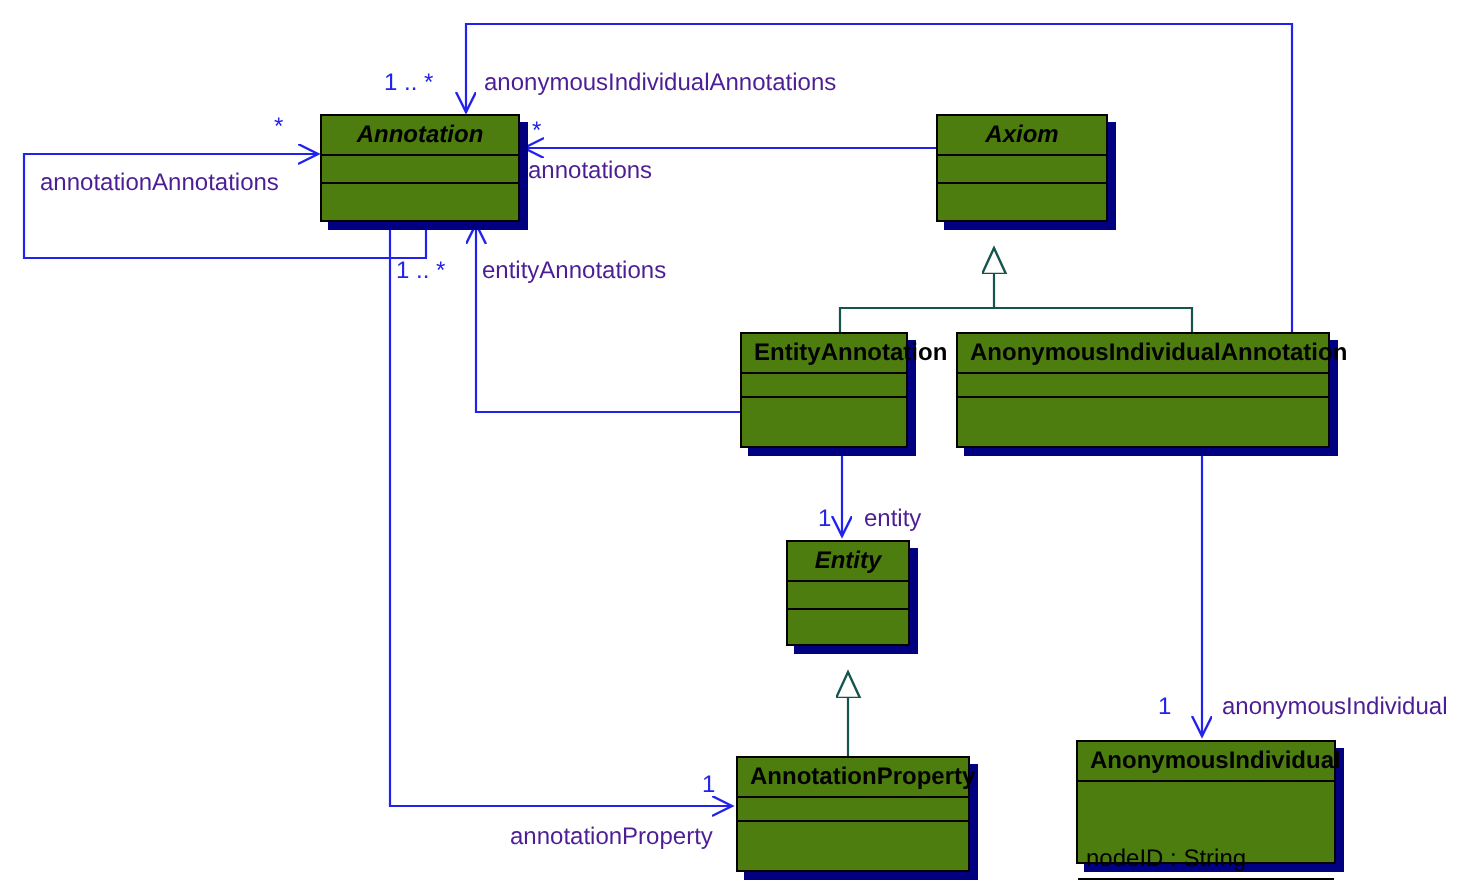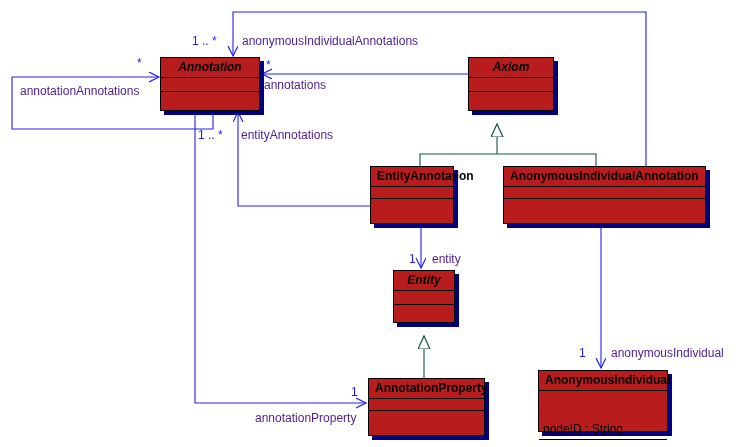--- a/index.html
+++ b/index.html
@@ -20,21 +20,21 @@
     left: 0;
     top: 0;
     width: 739px;
     height: 447px;
   }
 
   
   .uml-class {
     position: absolute;
     box-sizing: border-box;
-    background: #b91c1c;
+    background: #4d7c0f;
     border: 1px solid #000000;
     box-shadow: 4px 4px 0 0 #000080;
     z-index: 5;
   }
   .uml-name {
     box-sizing: border-box;
     text-align: center;
     font-size: 12px;
     font-weight: bold;
     color: #000000;
@@ -140,21 +140,21 @@
     <div class="uml-attrs" style="height:14px;"></div>
     <div class="uml-ops"></div>
   </div>
 
   <div class="uml-class left-name" style="left:370px; top:166px; width:84px; height:58px;">
     <div class="uml-name">EntityAnnotation</div>
     <div class="uml-attrs" style="height:12px;"></div>
     <div class="uml-ops"></div>
   </div>
 
-  <div class="uml-class left-name" style="left:503px; top:166px; width:203px; height:58px;">
+  <div class="uml-class left-name" style="left:478px; top:166px; width:187px; height:58px;">
     <div class="uml-name">AnonymousIndividualAnnotation</div>
     <div class="uml-attrs" style="height:12px;"></div>
     <div class="uml-ops"></div>
   </div>
 
   <div class="uml-class abstract" style="left:393px; top:270px; width:62px; height:53px;">
     <div class="uml-name">Entity</div>
     <div class="uml-attrs" style="height:14px;"></div>
     <div class="uml-ops"></div>
   </div>

